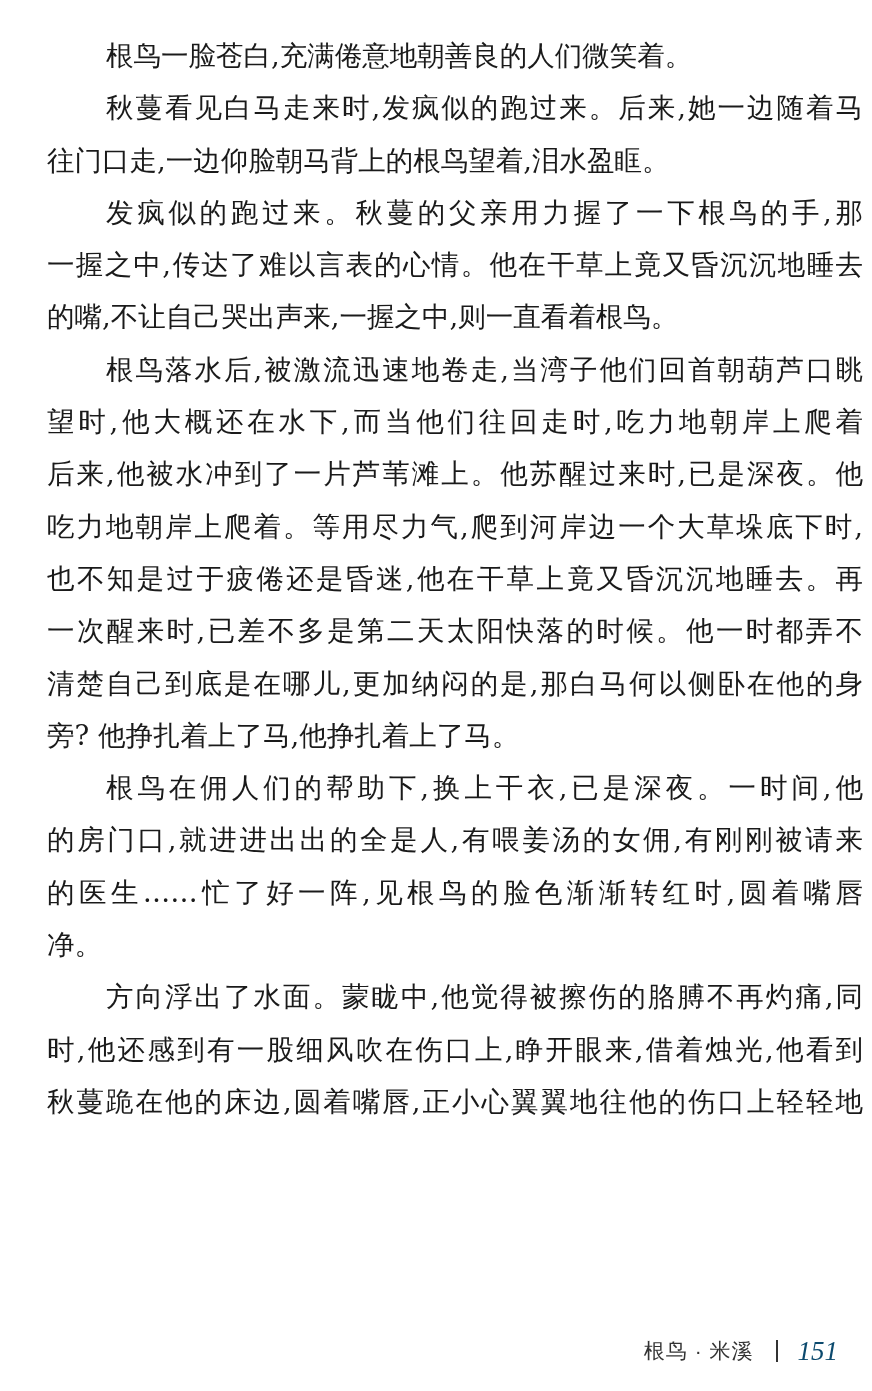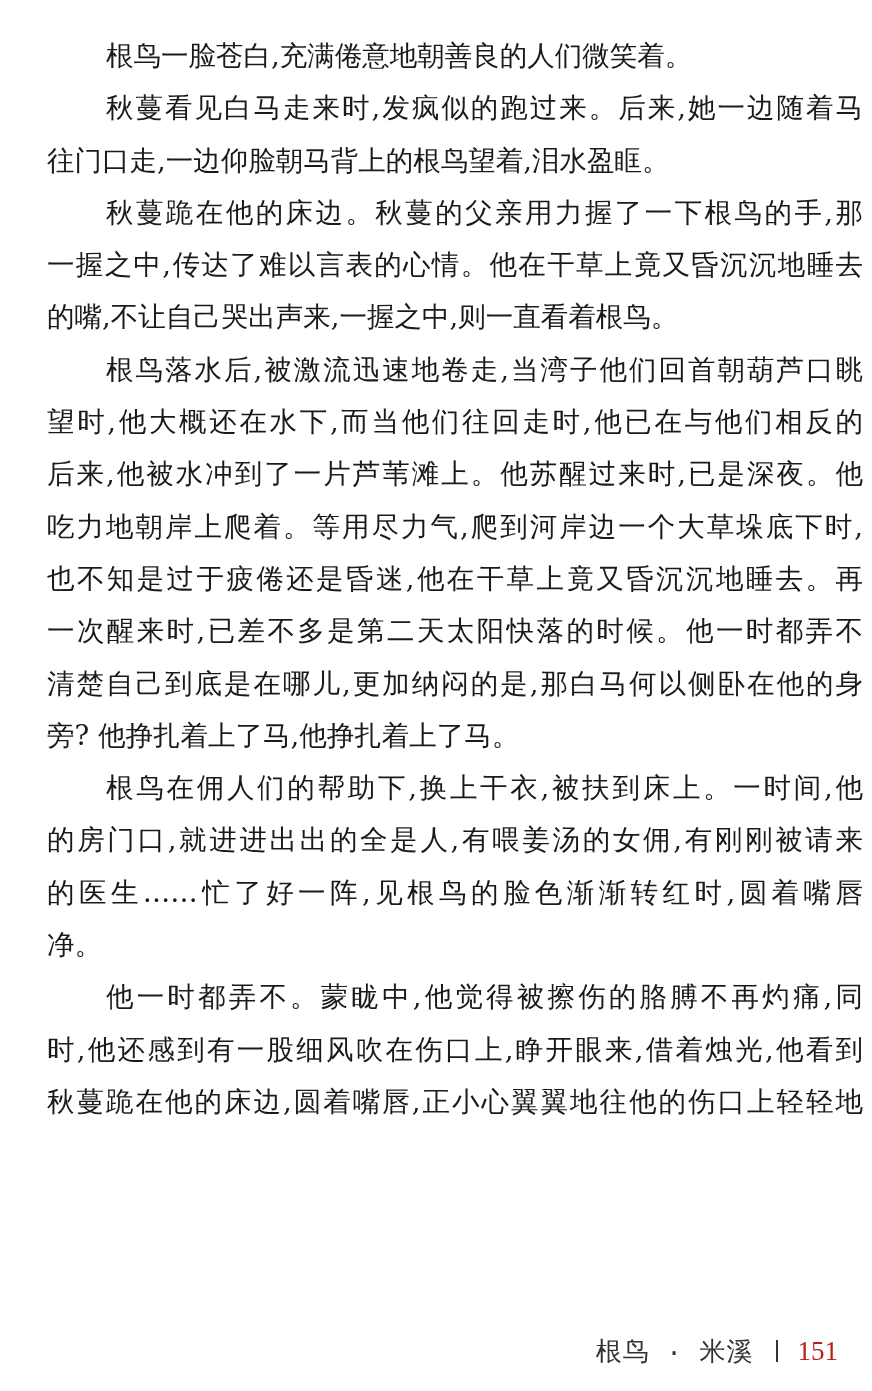--- a/index.html
+++ b/index.html
@@ -41,60 +41,61 @@
       position: absolute;
       right: 34px;
       top: 1331px;
       height: 40px;
       display: flex;
       align-items: center;
       font-size: 22px;
       color: #333333;
     }
     .footer .running-title {
-      font-family: Liberation Mono, monospace;
-      font-size: 26px;
+      font-family: Liberation Sans, sans-serif;
+      font-size: 21px;
       letter-spacing: 1px;
     }
     .footer .sep {
       display: inline-block;
       width: 2px;
       height: 22px;
       background: #333333;
       margin: 0 20px 0 22px;
     }
     .footer .page-number {
       font-family: "Liberation Serif", "DejaVu Serif", serif;
+      font-style: italic;
       font-size: 27px;
-      color: #b91c1c;
+      color: #0c4a6e;
     }
   </style>
 </head>
 <body>
 
 <div class="page-body">
   <div class="line indent last">根鸟一脸苍白,充满倦意地朝善良的人们微笑着。</div>
   <div class="line indent">秋蔓看见白马走来时,发疯似的跑过来。后来,她一边随着马</div>
   <div class="line last">往门口走,一边仰脸朝马背上的根鸟望着,泪水盈眶。</div>
-  <div class="line indent">秋蔓跪在他的床边。秋蔓的父亲用力握了一下根鸟的手,那</div>
+  <div class="line indent">发疯似的跑过来。秋蔓的父亲用力握了一下根鸟的手,那</div>
   <div class="line">一握之中,传达了难以言表的心情。他在干草上竟又昏沉沉地睡去</div>
   <div class="line last">的嘴,不让自己哭出声来,一握之中,则一直看着根鸟。</div>
   <div class="line indent">根鸟落水后,被激流迅速地卷走,当湾子他们回首朝葫芦口眺</div>
-  <div class="line">望时,他大概还在水下,而当他们往回走时,他已在与他们相反的</div>
+  <div class="line">望时,他大概还在水下,而当他们往回走时,吃力地朝岸上爬着</div>
   <div class="line">后来,他被水冲到了一片芦苇滩上。他苏醒过来时,已是深夜。他</div>
   <div class="line">吃力地朝岸上爬着。等用尽力气,爬到河岸边一个大草垛底下时,</div>
   <div class="line">也不知是过于疲倦还是昏迷,他在干草上竟又昏沉沉地睡去。再</div>
   <div class="line">一次醒来时,已差不多是第二天太阳快落的时候。他一时都弄不</div>
   <div class="line">清楚自己到底是在哪儿,更加纳闷的是,那白马何以侧卧在他的身</div>
   <div class="line last">旁? 他挣扎着上了马,他挣扎着上了马。</div>
-  <div class="line indent">根鸟在佣人们的帮助下,换上干衣,被扶到床上。一时间,他</div>
+  <div class="line indent">根鸟在佣人们的帮助下,换上干衣,已是深夜。一时间,他</div>
   <div class="line">的房门口,就进进出出的全是人,有喂姜汤的女佣,有刚刚被请来</div>
   <div class="line">的医生……忙了好一阵,见根鸟的脸色渐渐转红时,圆着嘴唇</div>
   <div class="line last">净。</div>
-  <div class="line indent">他一时都弄不。蒙眬中,他觉得被擦伤的胳膊不再灼痛,同</div>
+  <div class="line indent">方向浮出了水面。蒙眬中,他觉得被擦伤的胳膊不再灼痛,同</div>
   <div class="line">时,他还感到有一股细风吹在伤口上,睁开眼来,借着烛光,他看到</div>
   <div class="line">秋蔓跪在他的床边,圆着嘴唇,正小心翼翼地往他的伤口上轻轻地</div>
 </div>
 
 <div class="footer">
   <span class="running-title">根鸟 · 米溪</span>
   <span class="sep"></span>
   <span class="page-number">151</span>
 </div>
 

